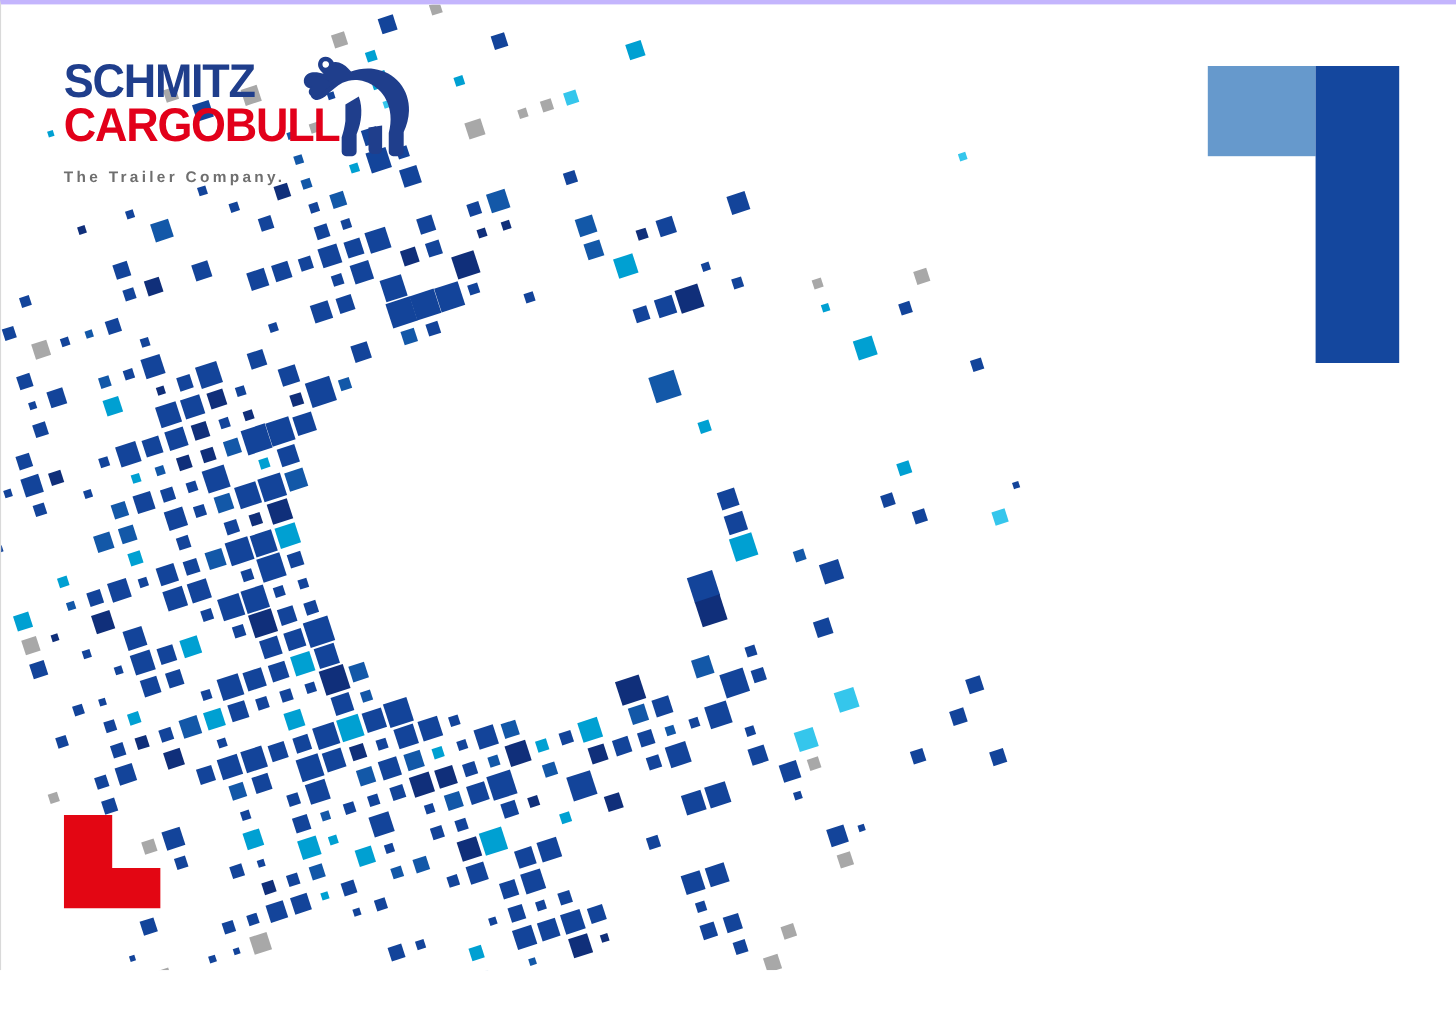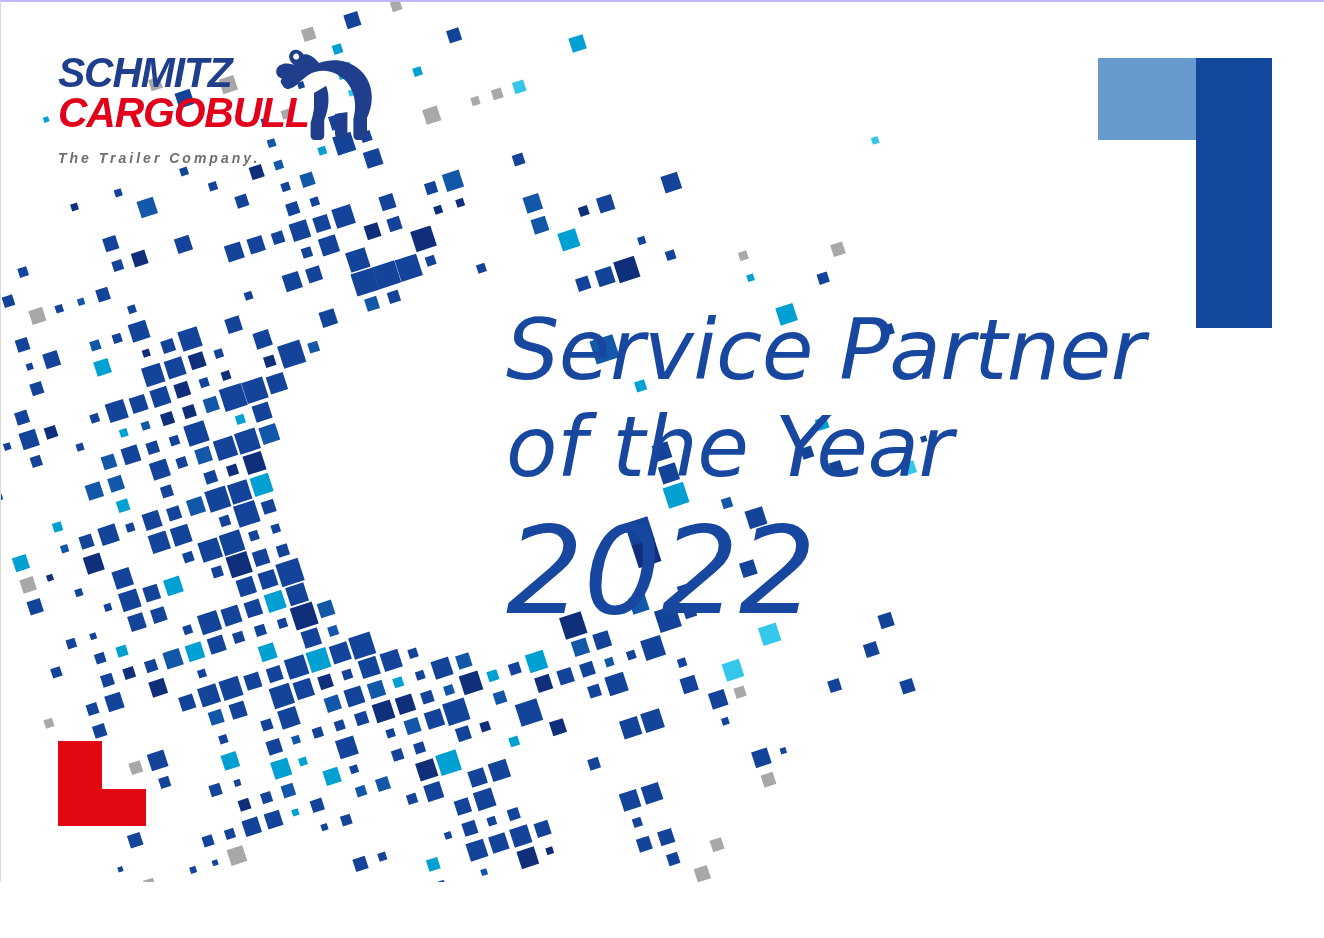--- a/index.html
+++ b/index.html
@@ -12,23 +12,22 @@
     font-family: "Liberation Sans", sans-serif;
   }
 
   #slide {
     position: relative;
     width: 1324px;
     height: 882px;
     background: #ffffff;
     overflow: hidden;
     box-sizing: border-box;
-    border-top: 2px solid #c4b5fd;
+    border-top: 4px solid #c4b5fd;
     border-left: 1px solid #d9d9d9;
-    font-style: italic;
   }
 
   
   #dot-pattern {
     position: absolute;
     left: 0; top: 0;
     width: 1324px;
     height: 938px;
     z-index: 1;
     pointer-events: none;
@@ -603,19 +602,14 @@
                  C23.6,12.0 21.8,11.8 20.8,10.6 C19.7,9.3 20.0,6.9 21.5,6.0 Z" fill="#1f3e8c"></path>
         <path d="M9.0,19.8 C12.8,18.6 17.0,19.3 20.6,20.8 C24.2,22.3 27.4,24.6 30.2,27.3
                  C27.0,28.6 24.0,30.5 21.3,32.8 C18.9,34.8 16.4,37.0 13.3,37.6
                  C11.0,38.1 8.4,36.8 7.8,34.5 C7.2,32.3 8.6,30.0 10.5,28.9
                  C8.6,29.3 6.5,28.5 5.5,26.8 C4.2,24.6 5.1,21.6 7.2,20.4 Z" fill="#1f3e8c"></path>
       </svg>
     </div>
     <div class="tagline" style="color: rgb(111, 111, 111);">The Trailer Company.</div>
   </div>
 
-  <div class="headline" style="color: rgb(23, 71, 158);">
-    <span class="headline-line">Service Partner</span>
-    <span class="headline-line">of the Year</span>
-    <span class="headline-year">2022</span>
-  </div>
 
 </div>
 
 </body></html>

